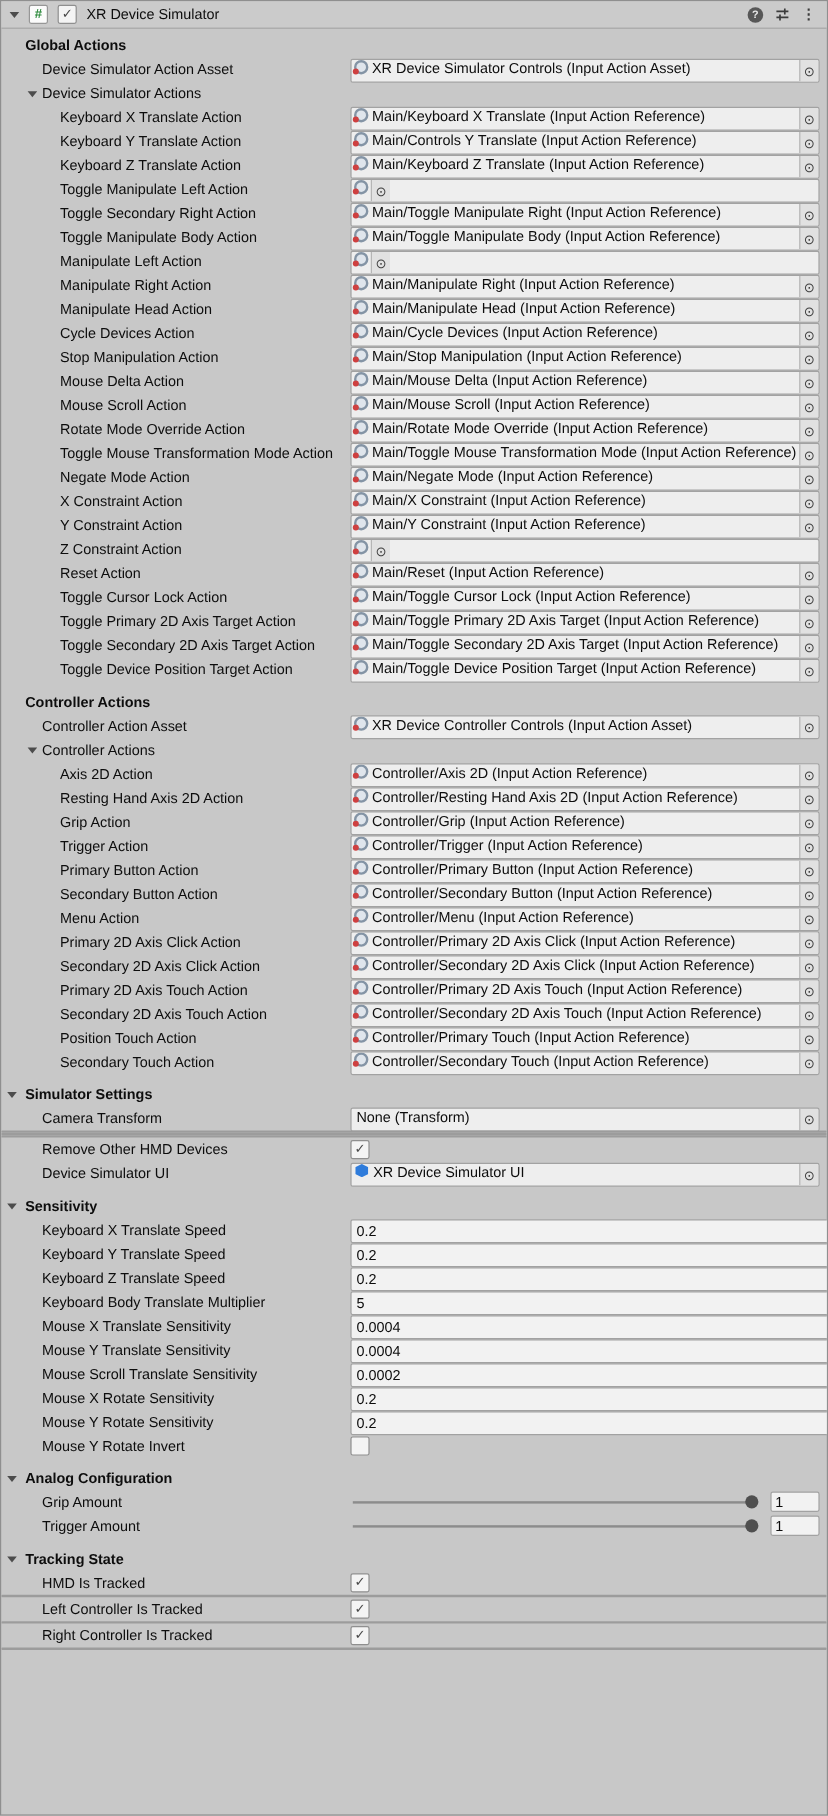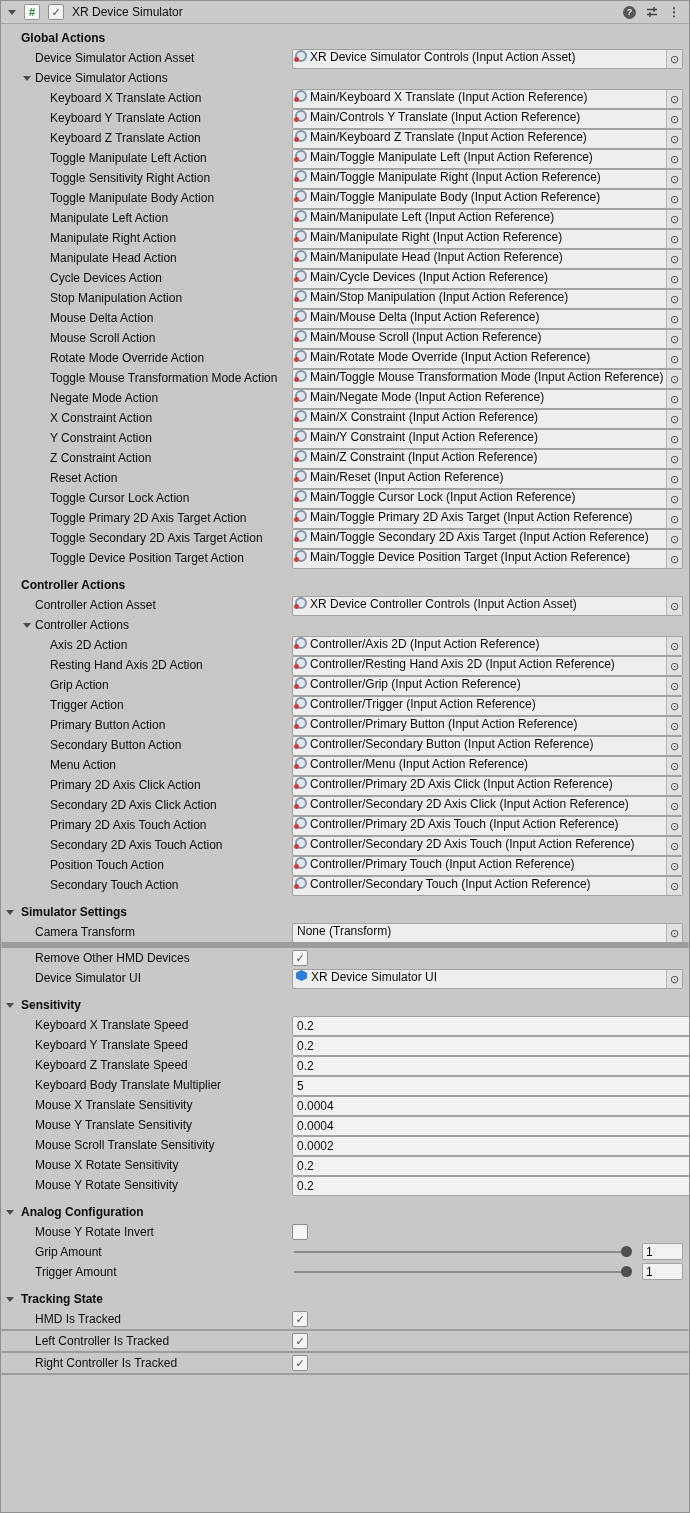--- a/index.html
+++ b/index.html
@@ -130,45 +130,43 @@
       <div class="ctrl objfield">
         <span class="ic-action"></span>
         <span class="txt">Main/Keyboard Z Translate (Input Action Reference)</span>
         <span class="picker">⊙</span>
       </div>
     </div>
     <div class="row objref has-ctrl">
       <span class="lbl ind-2">Toggle Manipulate Left Action</span>
       <div class="ctrl objfield">
         <span class="ic-action"></span>
-        <span class="txt">Main/Toggle Manipulate Left (Input Action Reference)</span>
-        <span class="picker">⊙</span>
-      </div>
-    </div>
-    <div class="row objref has-ctrl">
-      <span class="lbl ind-2">Toggle Sensitivity Right Action</span>
+        <span class="picker">⊙</span>
+      </div>
+    </div>
+    <div class="row objref has-ctrl">
+      <span class="lbl ind-2">Toggle Secondary Right Action</span>
       <div class="ctrl objfield">
         <span class="ic-action"></span>
         <span class="txt">Main/Toggle Manipulate Right (Input Action Reference)</span>
         <span class="picker">⊙</span>
       </div>
     </div>
     <div class="row objref has-ctrl">
       <span class="lbl ind-2">Toggle Manipulate Body Action</span>
       <div class="ctrl objfield">
         <span class="ic-action"></span>
         <span class="txt">Main/Toggle Manipulate Body (Input Action Reference)</span>
         <span class="picker">⊙</span>
       </div>
     </div>
     <div class="row objref has-ctrl">
       <span class="lbl ind-2">Manipulate Left Action</span>
       <div class="ctrl objfield">
         <span class="ic-action"></span>
-        <span class="txt">Main/Manipulate Left (Input Action Reference)</span>
         <span class="picker">⊙</span>
       </div>
     </div>
     <div class="row objref has-ctrl">
       <span class="lbl ind-2">Manipulate Right Action</span>
       <div class="ctrl objfield">
         <span class="ic-action"></span>
         <span class="txt">Main/Manipulate Right (Input Action Reference)</span>
         <span class="picker">⊙</span>
       </div>
@@ -250,21 +248,20 @@
       <div class="ctrl objfield">
         <span class="ic-action"></span>
         <span class="txt">Main/Y Constraint (Input Action Reference)</span>
         <span class="picker">⊙</span>
       </div>
     </div>
     <div class="row objref has-ctrl">
       <span class="lbl ind-2">Z Constraint Action</span>
       <div class="ctrl objfield">
         <span class="ic-action"></span>
-        <span class="txt">Main/Z Constraint (Input Action Reference)</span>
         <span class="picker">⊙</span>
       </div>
     </div>
     <div class="row objref has-ctrl">
       <span class="lbl ind-2">Reset Action</span>
       <div class="ctrl objfield">
         <span class="ic-action"></span>
         <span class="txt">Main/Reset (Input Action Reference)</span>
         <span class="picker">⊙</span>
       </div>
@@ -479,27 +476,27 @@
       <input class="ctrl tfield" type="text" value="0.0002" style="">
     </div>
     <div class="row textfield has-ctrl">
       <span class="lbl ind-1">Mouse X Rotate Sensitivity</span>
       <input class="ctrl tfield" type="text" value="0.2" style="">
     </div>
     <div class="row textfield has-ctrl">
       <span class="lbl ind-1">Mouse Y Rotate Sensitivity</span>
       <input class="ctrl tfield" type="text" value="0.2" style="">
     </div>
+    <div class="row checkbox has-ctrl">
+      <span class="lbl ind-1">Mouse Y Rotate Invert</span>
+      <span class="cbx ctrl-cbx"></span>
+    </div>
     <div class="row section gap">
       <span class="tri at-sect"></span>
       <span class="lbl ind-s">Analog Configuration</span>
-    </div>
-    <div class="row checkbox has-ctrl">
-      <span class="lbl ind-1">Mouse Y Rotate Invert</span>
-      <span class="cbx ctrl-cbx"></span>
     </div>
     <div class="row slider has-ctrl">
       <span class="lbl ind-1">Grip Amount</span>
       <div class="ctrl">
         <span class="slider-track"></span>
         <span class="slider-handle"></span>
         <input class="slider-num" type="text" value="1" style="">
       </div>
     </div>
     <div class="row slider has-ctrl">

